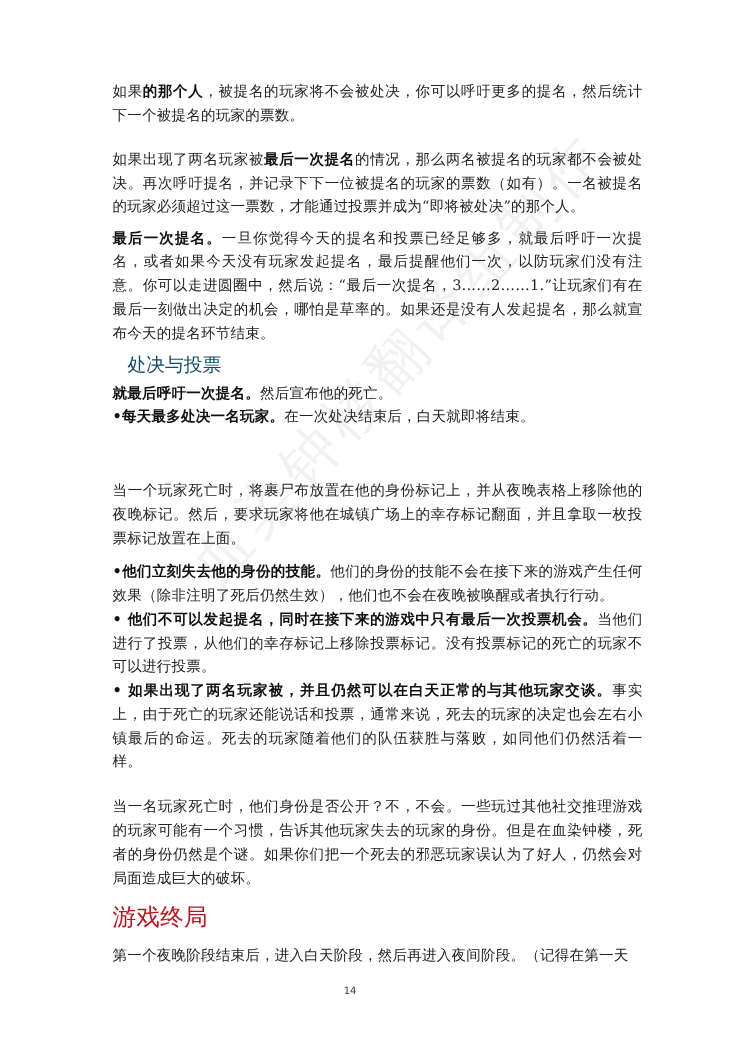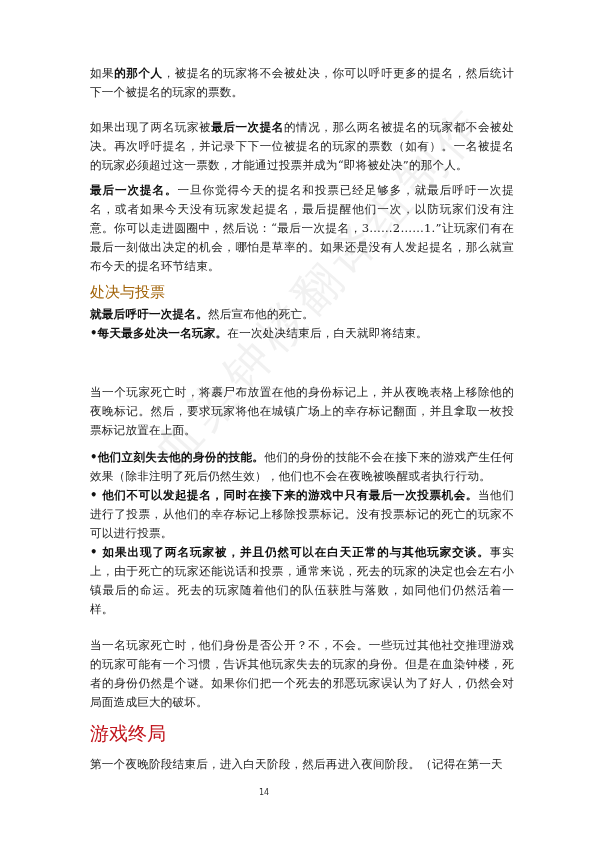--- a/index.html
+++ b/index.html
@@ -2,23 +2,23 @@
 <html><head>
 <meta charset="utf-8">
 <style>
   html, body { margin:0; padding:0; background:#ffffff; }
   body { width:600px; height:848px; position:relative; overflow:hidden;
          font-family:"DejaVu Serif", "Liberation Serif", serif; color:#222; }
   .page { position:absolute; left:90px; top:0; width:424px; }
   p { margin:0; font-size:11.6px; line-height:19px; text-align:justify; letter-spacing:0.2px; }
   .para { position:absolute; left:0; width:424px; }
   b { font-family:"DejaVu Sans", "Liberation Sans", sans-serif; font-weight:bold; color:#111; }
-  .h2 { position:absolute; left:0; font-family:"DejaVu Sans", sans-serif; font-size:15px; color:#a16207; }
+  .h2 { position:absolute; left:12px; font-family:"DejaVu Sans", sans-serif; font-size:15px; color:#0c4a6e; }
   .h1 { position:absolute; left:0; font-family:"DejaVu Sans", sans-serif; font-size:19px; font-weight:normal; color:#c0141c; }
-  .pagenum { position:absolute; top:788px; left:0; width:528px; text-align:center; font-family:"DejaVu Sans", sans-serif; font-size:8px; color:#333; }
+  .pagenum { position:absolute; top:788px; left:0; width:528px; text-align:center; font-family:"DejaVu Sans", sans-serif; font-size:8px; color:#333;padding-left:16px; }
   .watermark { position:absolute; left:140px; top:440px; transform:rotate(-48deg); transform-origin:left top;
                font-family:"DejaVu Sans", sans-serif; font-size:46px; color:rgba(150,150,150,0.13); letter-spacing:6px; white-space:nowrap; pointer-events:none; }
 </style>
 </head>
 <body>
 
 <div class="watermark">血染钟楼翻译组制作</div>
 
 <div class="page">
 

